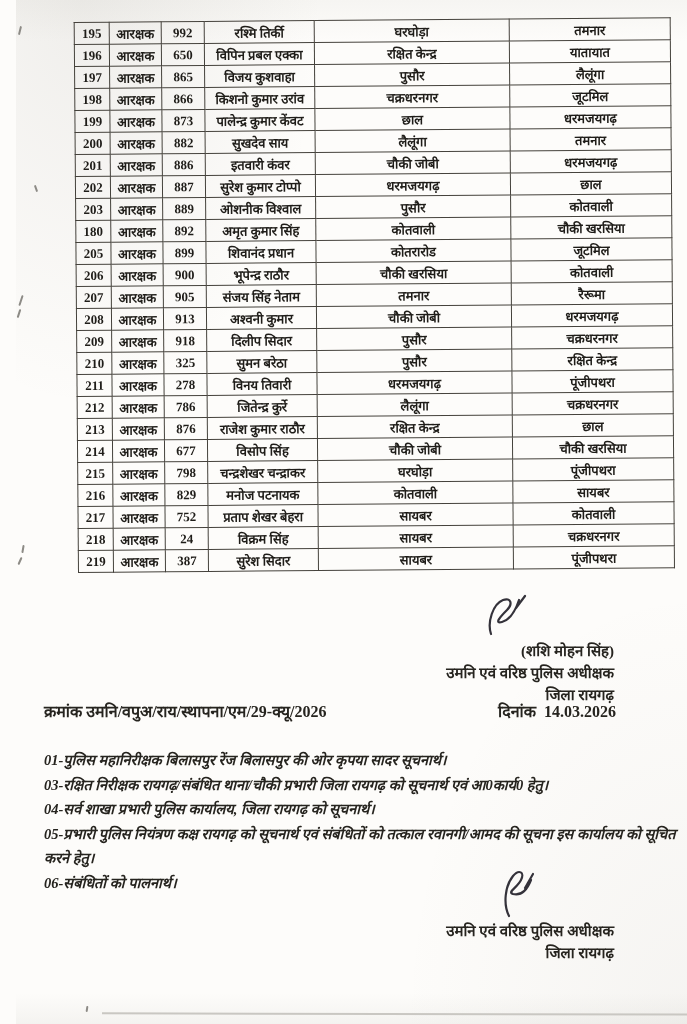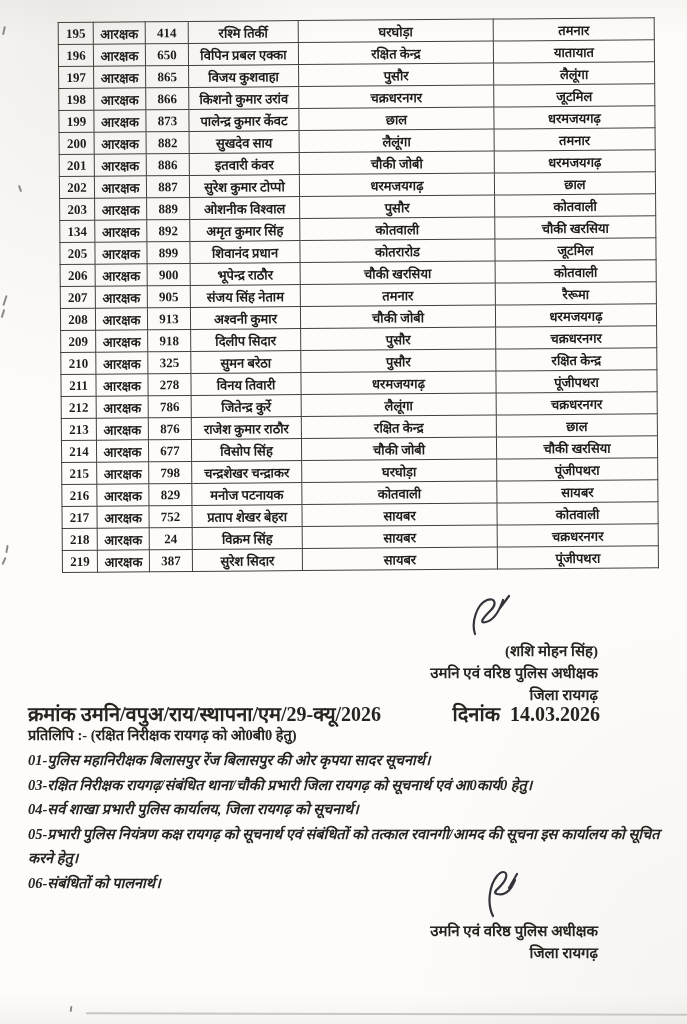--- a/index.html
+++ b/index.html
@@ -8,20 +8,21 @@
     background:#fdfcfa;
     font-family:"Liberation Serif","DejaVu Serif",serif;
     color:#26241f;
   }
   .page{
     position:absolute;inset:0;
     background:
       radial-gradient(ellipse at 10% 0%, rgba(120,115,105,.10), rgba(0,0,0,0) 28%),
       radial-gradient(ellipse at 100% 100%, rgba(120,115,105,.06), rgba(0,0,0,0) 30%),
       linear-gradient(180deg,#f6f5f2 0%, #fdfcfa 4%, #fdfcfa 97%, #f4f3f0 100%);
+    margin-left: 16px;
   }
 
   
   .tbl-wrap{
     position:absolute;left:62px;top:22px;width:596px;
     transform:rotate(-0.45deg);transform-origin:left bottom;
   }
   table.transfer{
     border-collapse:collapse;table-layout:fixed;width:596px;
     font-size:13px;font-weight:600;color:#1f1d19;
@@ -39,21 +40,21 @@
   .sig{position:absolute;text-align:right;font-weight:600;}
   .sig .line{font-size:15px;line-height:22px;white-space:nowrap;}
   .sig-top{left:378px;top:594px;width:220px;}
   .sig-bottom{left:388px;top:866px;width:210px;}
   .scribble{display:block;margin:0 auto 2px auto;}
 
   
   .ref-line{
     position:absolute;left:28px;top:700px;width:572px;
     display:flex;justify-content:space-between;
-    font-size:20px;font-weight:600;white-space:nowrap;
+    font-size:16px;font-weight:600;white-space:nowrap;
   }
   .copy-heading{
     position:absolute;left:28px;top:724px;
     font-size:14.5px;font-weight:700;white-space:nowrap;
   }
   .memo-items{
     position:absolute;left:28px;top:748px;width:645px;
     font-size:14.5px;font-weight:600;font-style:italic;
   }
   .memo-item{line-height:24.5px;}
@@ -85,21 +86,21 @@
           <col class="w-rank">
           <col class="w-no">
         <col class="w-name">
           <col class="w-from">
           <col class="w-to">
       </colgroup>
       <tbody id="table-body">
           <tr>
       <td class="c-sl">195</td>
       <td class="c-rank">आरक्षक</td>
-      <td class="c-no">414</td>
+      <td class="c-no">992</td>
       <td class="c-name">रश्मि तिर्की</td>
       <td class="c-from">घरघोड़ा</td>
       <td class="c-to">तमनार</td>
     </tr>
           <tr>
       <td class="c-sl">196</td>
       <td class="c-rank">आरक्षक</td>
       <td class="c-no">650</td>
       <td class="c-name">विपिन प्रबल एक्का</td>
       <td class="c-from">रक्षित केन्द्र</td>
@@ -155,21 +156,21 @@
     </tr>
           <tr>
       <td class="c-sl">203</td>
       <td class="c-rank">आरक्षक</td>
       <td class="c-no">889</td>
       <td class="c-name">ओशनीक विश्वाल</td>
       <td class="c-from">पुसौर</td>
       <td class="c-to">कोतवाली</td>
     </tr>
           <tr>
-      <td class="c-sl">134</td>
+      <td class="c-sl">180</td>
       <td class="c-rank">आरक्षक</td>
       <td class="c-no">892</td>
       <td class="c-name">अमृत कुमार सिंह</td>
       <td class="c-from">कोतवाली</td>
       <td class="c-to">चौकी खरसिया</td>
     </tr>
           <tr>
       <td class="c-sl">205</td>
       <td class="c-rank">आरक्षक</td>
       <td class="c-no">899</td>
@@ -302,21 +303,20 @@
     <div class="line">जिला रायगढ़</div>
   </div>
 
   <div class="ref-line">
     <span>क्रमांक उमनि/वपुअ/राय/स्थापना/एम/29-क्यू/2026</span>
     <span>
       <span>दिनांक</span>&nbsp;&nbsp;<span>14.03.2026</span>
     </span>
   </div>
 
-  <div class="copy-heading">प्रतिलिपि :- (रक्षित निरीक्षक रायगढ़ को ओ0बी0 हेतु)</div>
 
   <div class="memo-items" id="memo-items">
       <div class="memo-item">01-पुलिस महानिरीक्षक बिलासपुर रेंज बिलासपुर की ओर कृपया सादर सूचनार्थ।</div>
       <div class="memo-item">03-रक्षित निरीक्षक रायगढ़/संबंधित थाना/चौकी प्रभारी जिला रायगढ़ को सूचनार्थ एवं आ0कार्य0 हेतु।</div>
       <div class="memo-item">04-सर्व शाखा प्रभारी पुलिस कार्यालय, जिला रायगढ़ को सूचनार्थ।</div>
       <div class="memo-item">05-प्रभारी पुलिस नियंत्रण कक्ष रायगढ़ को सूचनार्थ एवं संबंधितों को तत्काल रवानगी/आमद की सूचना इस कार्यालय को सूचित करने हेतु।</div>
       <div class="memo-item">06-संबंधितों को पालनार्थ।</div>
     </div>
 
   <div class="sig sig-bottom">

